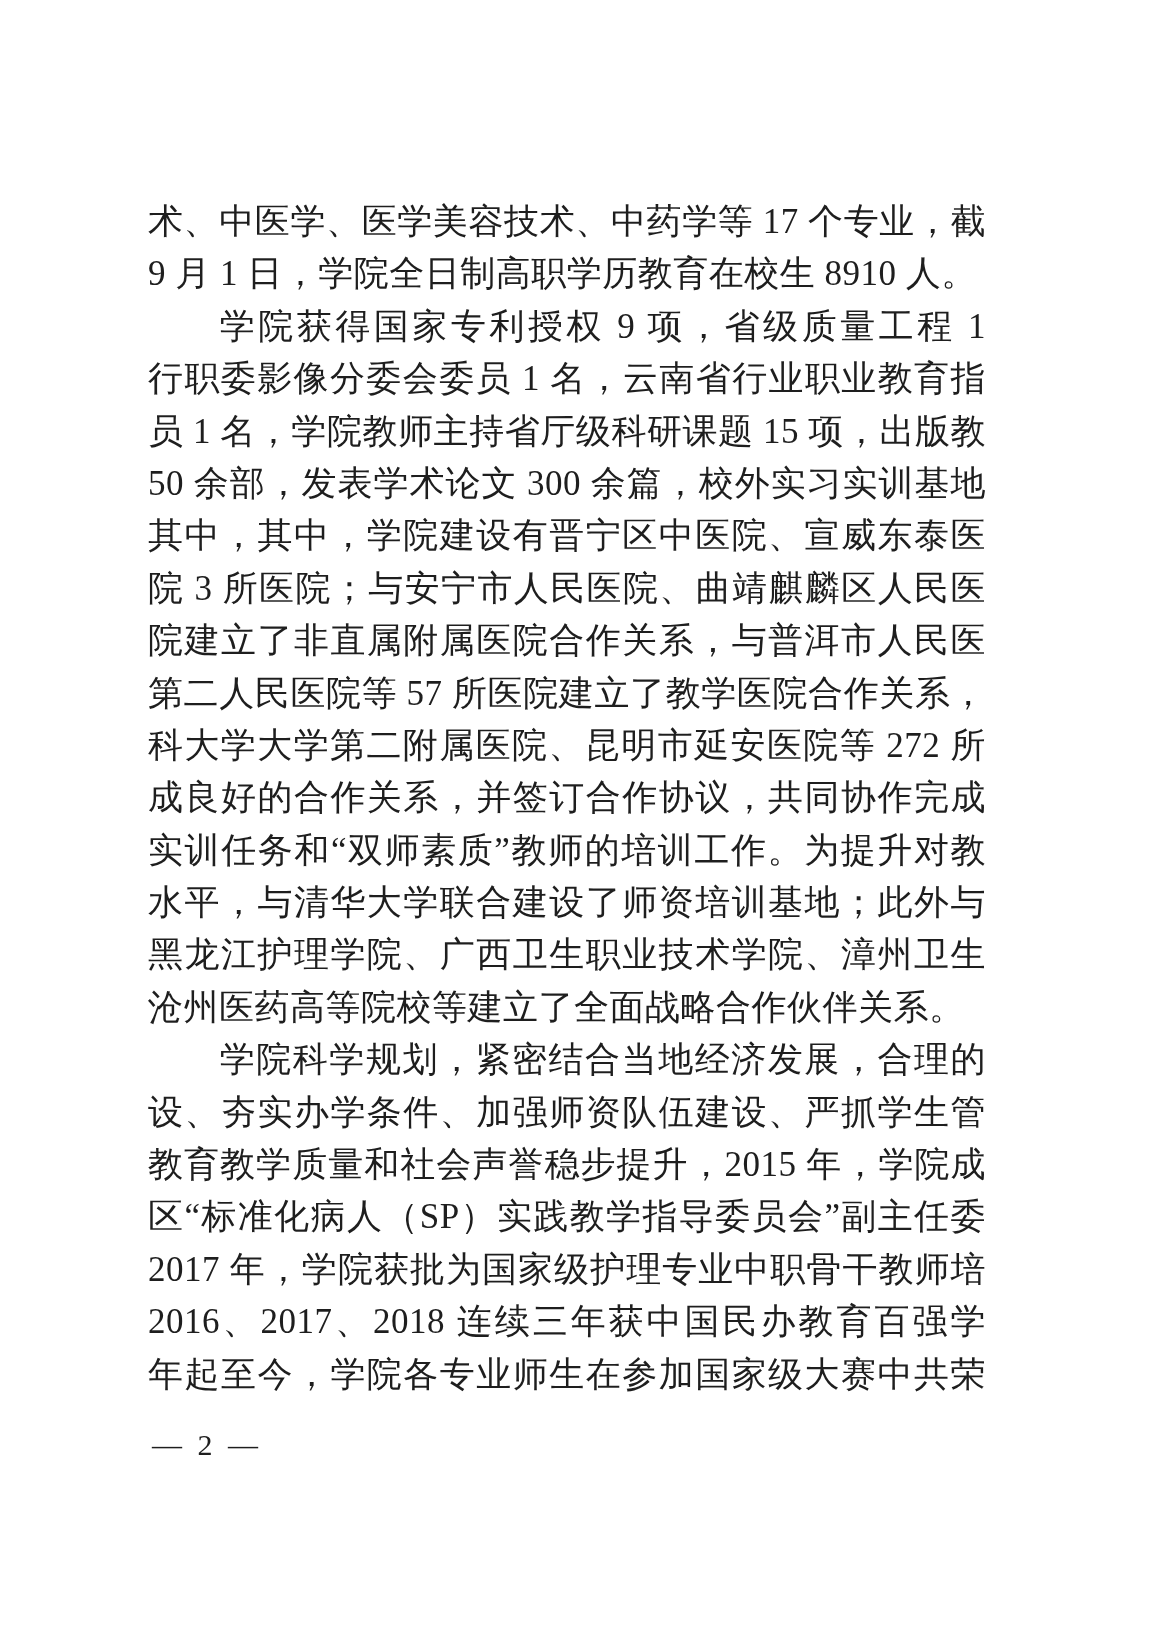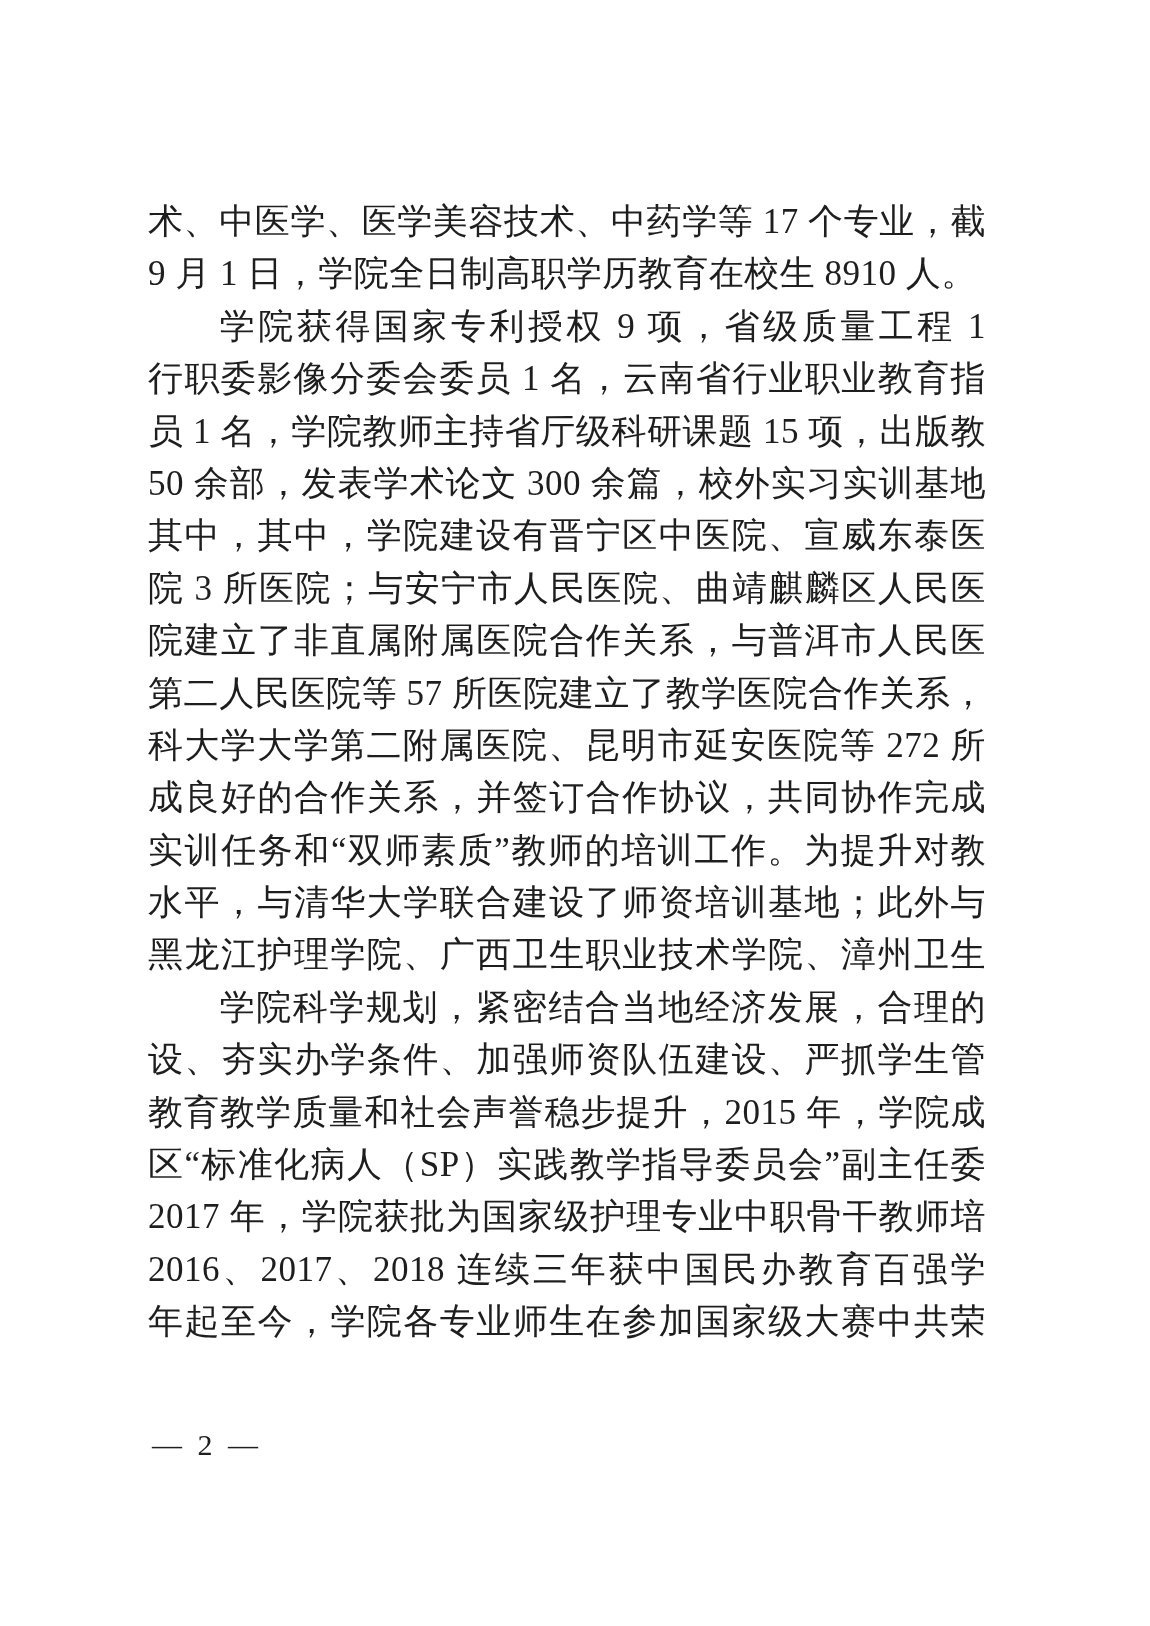--- a/index.html
+++ b/index.html
@@ -62,20 +62,21 @@
       <div class="text-line">50 余部，发表学术论文 300 余篇，校外实习实训基地 341 个，</div>
       <div class="text-line">其中，其中，学院建设有晋宁区中医院、宣威东泰医院及汤池医</div>
       <div class="text-line">院 3 所医院；与安宁市人民医院、曲靖麒麟区人民医院等 9 所医</div>
       <div class="text-line">院建立了非直属附属医院合作关系，与普洱市人民医院、曲靖市</div>
       <div class="text-line">第二人民医院等 57 所医院建立了教学医院合作关系，与昆明医</div>
       <div class="text-line">科大学大学第二附属医院、昆明市延安医院等 272 所实习医院达</div>
       <div class="text-line">成良好的合作关系，并签订合作协议，共同协作完成临床教学的</div>
       <div class="text-line">实训任务和“双师素质”教师的培训工作。为提升对教师的教学</div>
       <div class="text-line">水平，与清华大学联合建设了师资培训基地；此外与天津医高专、</div>
       <div class="text-line">黑龙江护理学院、广西卫生职业技术学院、漳州卫生职业学院、</div>
+      <div class="text-line nofill">沧州医药高等院校等建立了全面战略合作伙伴关系。</div>
       <div class="text-line indent">学院科学规划，紧密结合当地经济发展，合理的布局专业建</div>
       <div class="text-line">设、夯实办学条件、加强师资队伍建设、严抓学生管理，使学院</div>
       <div class="text-line">教育教学质量和社会声誉稳步提升，2015 年，学院成为西南地</div>
       <div class="text-line">区“标准化病人（SP）实践教学指导委员会”副主任委员单位；</div>
       <div class="text-line">2017 年，学院获批为国家级护理专业中职骨干教师培训基地；</div>
       <div class="text-line">2016、2017、2018 连续三年获中国民办教育百强学院；从 2017</div>
       <div class="text-line">年起至今，学院各专业师生在参加国家级大赛中共荣获 47 个奖</div>
     </div>
   <div class="page-footer">— 2 —</div>
 </div>

